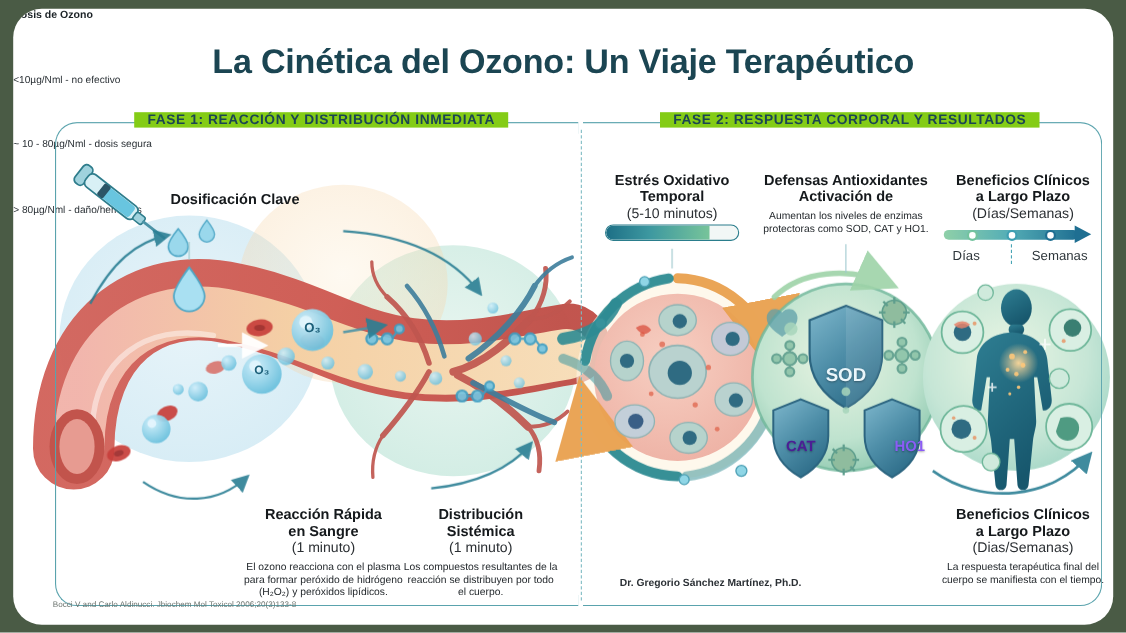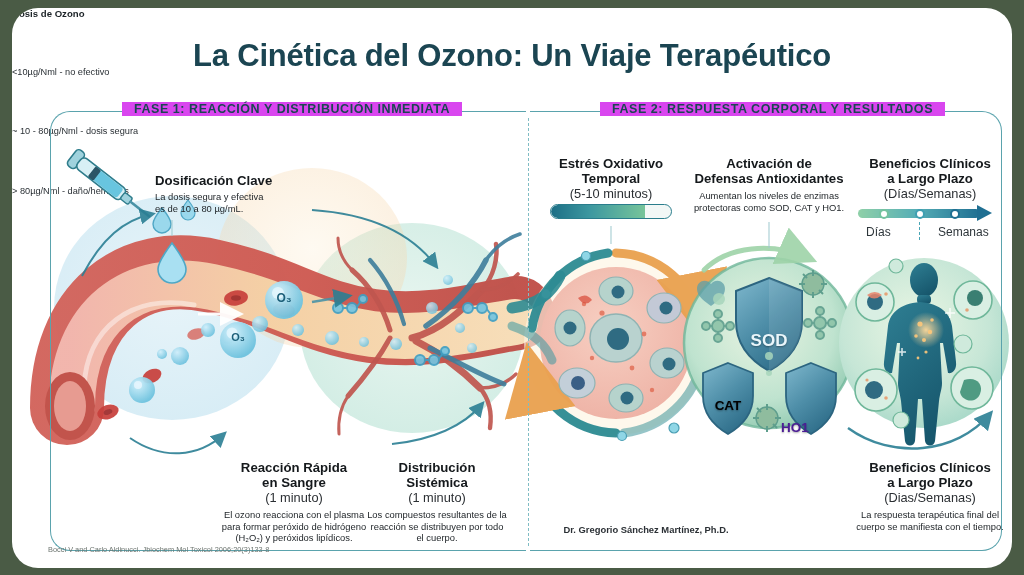--- a/index.html
+++ b/index.html
@@ -33,21 +33,21 @@
   .phase-frame {
     position: absolute;
     border: 1.6px solid #5aa3ad;
     border-radius: 20px;
   }
   #phase1-frame { left: 38px;  top: 103px; width: 476px; height: 440px; border-right: none; border-top-right-radius:0; border-bottom-right-radius:0;}
   #phase2-frame { left: 518px; top: 103px; width: 472px; height: 440px; border-left: none; border-top-left-radius:0; border-bottom-left-radius:0;}
   .phase-label {
     position: absolute;
     top: 94px;
-    background: #d946ef;
+    background: #84cc16;
     padding: 0 12px;
     font-size: 12.5px;
     font-weight: bold;
     letter-spacing: 0.55px;
     color: #1b4552;
     white-space: nowrap;
   }
   #phase1-label { left: 110px; }
   #phase2-label { left: 588px; }
   .phase-divider {
@@ -494,24 +494,20 @@
   <div id="title">La Cinética del Ozono: Un Viaje Terapéutico</div>
 
   <div class="phase-frame" id="phase1-frame"></div>
   <div class="phase-frame" id="phase2-frame"></div>
   <div class="phase-divider" id="divider-mid"></div>
   <div class="phase-label" id="phase1-label">FASE 1: REACCIÓN Y DISTRIBUCIÓN INMEDIATA</div>
   <div class="phase-label" id="phase2-label">FASE 2: RESPUESTA CORPORAL Y RESULTADOS</div>
 
   <div class="block" id="blk-dosing" style="left:143px; top:148px; width:180px;margin-top:17px;">
     <div class="b-head">Dosificación Clave</div>
-    <div class="b-body" style="margin-top:3px;">
-      <div>La dosis segura y efectiva</div>
-      <div>es de 10 a 80 µg/mL.</div>
-    </div>
   </div>
 
   <div class="block ctr" id="blk-blood" style="left:208px; top:452px; width:148px;">
     <div class="b-head">Reacción Rápida</div>
     <div class="b-head">en Sangre</div>
     <div class="b-sub">(1 minuto)</div>
     <div class="b-body">El ozono reacciona con el plasma para formar peróxido de hidrógeno (H₂O₂) y peróxidos lipídicos.</div>
   </div>
 
   <div class="block ctr" id="blk-systemic" style="left:354px; top:452px; width:142px;">
@@ -524,22 +520,22 @@
   <div class="block ctr" id="blk-stress" style="left:529px; top:148px; width:140px;">
     <div class="b-head">Estrés Oxidativo</div>
     <div class="b-head">Temporal</div>
     <div class="b-sub">(5-10 minutos)</div>
   </div>
   <div id="stress-bar">
     <div id="stress-fill"></div>
   </div>
 
   <div class="block ctr" id="blk-anti" style="left:678px; top:148px; width:158px;">
+    <div class="b-head">Defensas Antioxidantes</div>
     <div class="b-head">Activación de</div>
-    <div class="b-head">Defensas Antioxidantes</div>
     <div class="b-body">Aumentan los niveles de enzimas protectoras como SOD, CAT y HO1.</div>
   </div>
 
   <div class="block ctr" id="blk-ben-top" style="left:843px; top:148px; width:150px;">
     <div class="b-head">Beneficios Clínicos</div>
     <div class="b-head">a Largo Plazo</div>
     <div class="b-sub">(Días/Semanas)</div>
   </div>
 
   <div id="timeline">
@@ -554,22 +550,22 @@
   </div>
 
   <div class="block ctr" id="blk-ben-bot" style="left:838px; top:452px; width:160px;">
     <div class="b-head">Beneficios Clínicos</div>
     <div class="b-head">a Largo Plazo</div>
     <div class="b-sub">(Dias/Semanas)</div>
     <div class="b-body">La respuesta terapéutica final del cuerpo se manifiesta con el tiempo.</div>
   </div>
 
   <div style="position:absolute; left:722px; top:323px; width:70px; text-align:center; font-size:17px; font-weight:bold; color:#eaf6fb; text-shadow:0 1px 2px rgba(0,0,0,.35);">SOD</div>
-  <div style="position:absolute; left:686px; top:390px; width:60px; text-align:center; font-size:13.5px; font-weight:bold; color:#000000; text-shadow:0 1px 2px rgba(0,0,0,.35);">CAT</div>
-  <div style="position:absolute; left:769px; top:390px; width:60px; text-align:left; font-size:13.5px; font-weight:bold; color:#4c1d95; text-shadow:0 1px 2px rgba(0,0,0,.35);margin-top:22px;">HO1</div>
+  <div style="position:absolute; left:686px; top:390px; width:60px; text-align:center; font-size:13.5px; font-weight:bold; color:#4c1d95; text-shadow:0 1px 2px rgba(0,0,0,.35);">CAT</div>
+  <div style="position:absolute; left:769px; top:390px; width:60px; text-align:right; font-size:13.5px; font-weight:bold; color:#8b5cf6; text-shadow:0 1px 2px rgba(0,0,0,.35);">HO1</div>
 
   <div style="position:absolute; left:252px; top:283px; width:40px; text-align:center; font-size:12px; font-weight:bold; color:#1c5f79;">O₃</div>
   <div style="position:absolute; left:206px; top:323px; width:40px; text-align:center; font-size:11px; font-weight:bold; color:#1c5f79;">O₃</div>
 
   <div id="dose-legend">
     <div class="dl-title">Dosis de Ozono</div>
     <div class="dl-line">&lt;10µg/Nml - no efectivo</div>
     <div class="dl-line">~ 10 - 80µg/Nml - dosis segura</div>
     <div class="dl-line">&gt; 80µg/Nml -  daño/hemolisis</div>
   </div>

